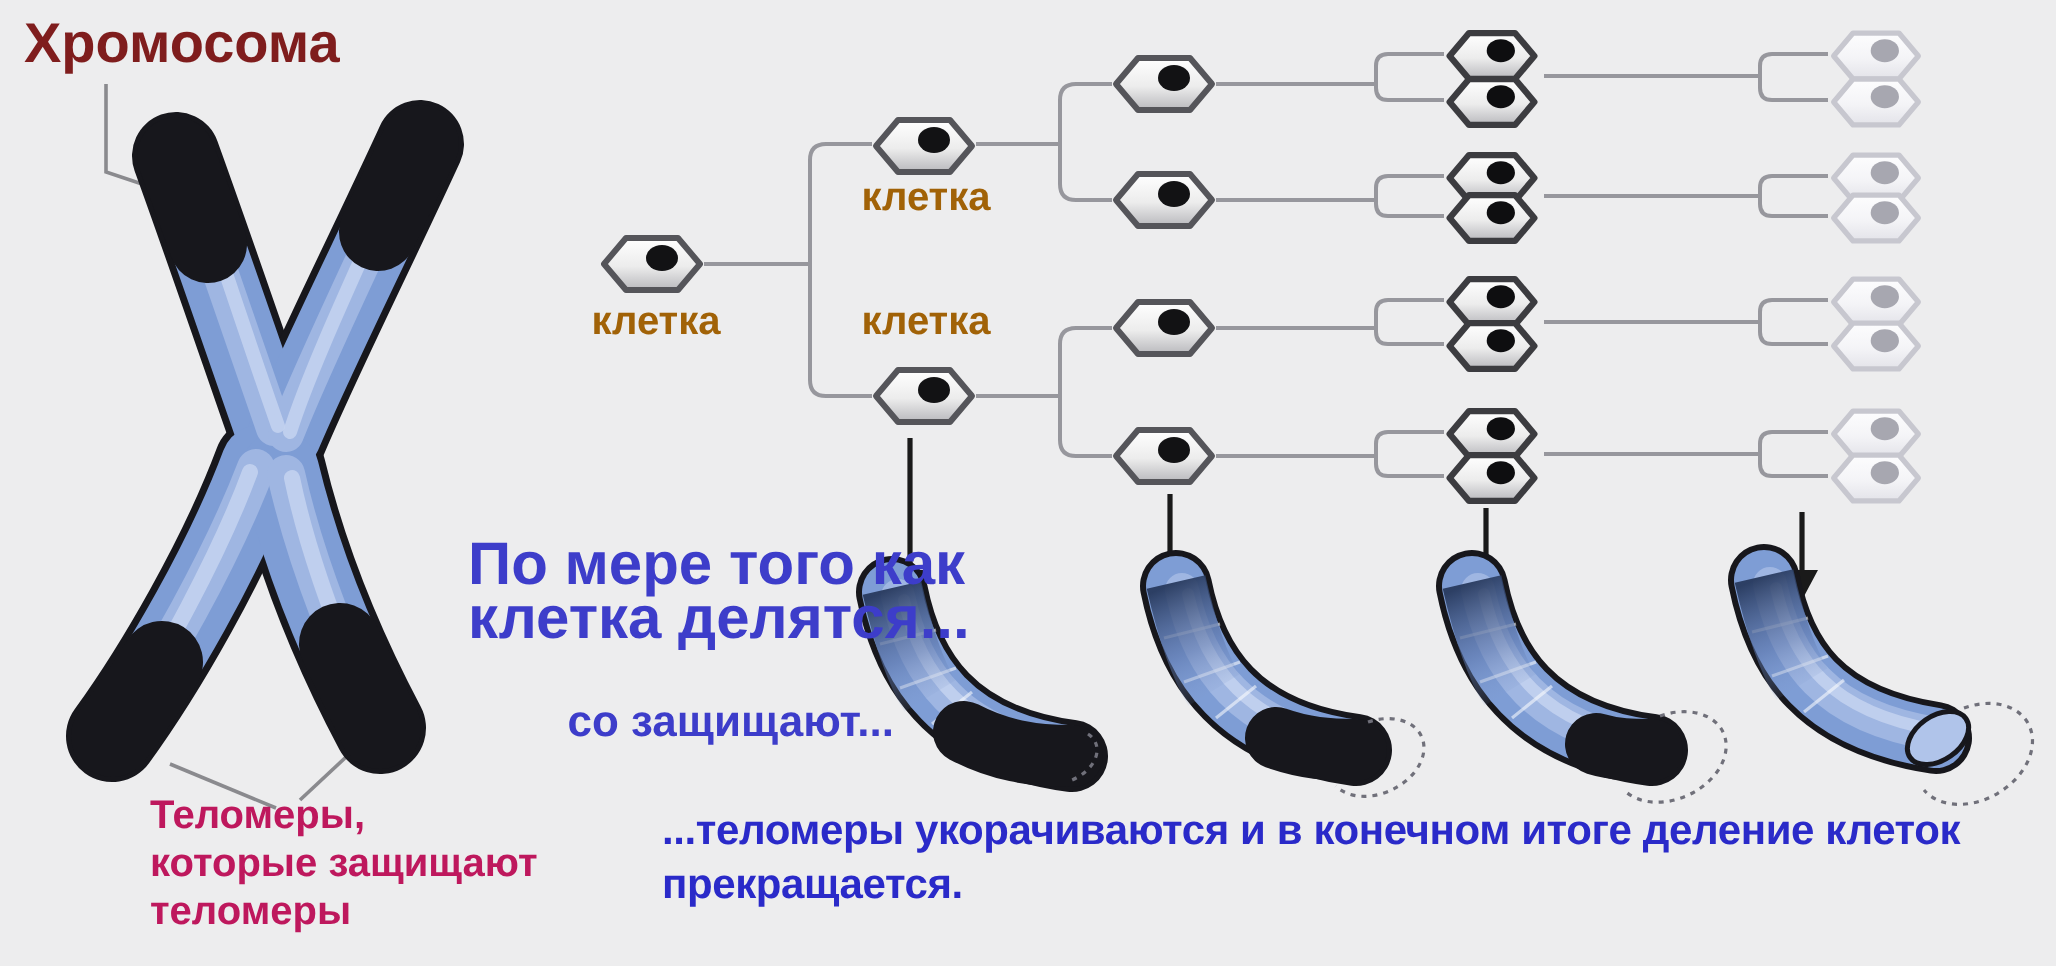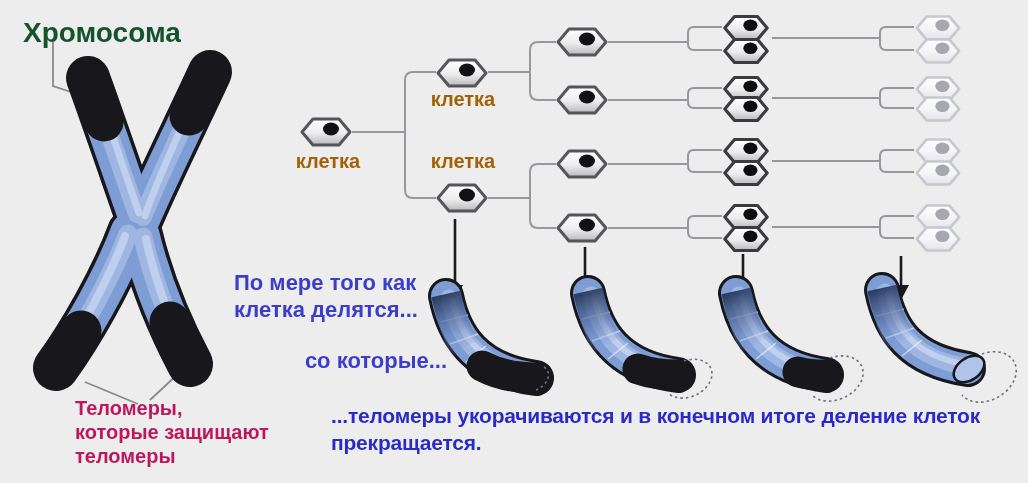--- a/index.html
+++ b/index.html
@@ -12,33 +12,33 @@
     --text-black:#111111;
   }
   html,body{margin:0;padding:0;}
   .stage{
     position:relative;width:1028px;height:483px;background:var(--background);
     overflow:hidden;font-family:"Liberation Sans",sans-serif;color:var(--text-black);
   }
   .abs{position:absolute;}
   svg{overflow:visible;display:block;}
   .title{
-    position:absolute;left:8px;top:2px;margin:15px;
-    font-size:28px;font-weight:bold;color:#14532d;letter-spacing:0;
+    position:absolute;left:8px;top:2px;margin:4px;
+    font-size:28px;font-weight:bold;color:#7f1d1d;letter-spacing:0;
   }
   .tel-caption{
     position:absolute;left:75px;top:396px;
     font-size:20px;font-weight:bold;line-height:24px;color:#be185d;
   }
   .cell-label{
     position:absolute;width:78px;text-align:center;
     font-size:20px;font-weight:bold;color:#a16207;
   }
   .cap{position:absolute;font-weight:bold;color:var(--caption-blue);}
-  .capA{left:234px;top:269px;font-size:22px;line-height:27px;}
+  .capA{left:234px;top:269px;font-size:30px;line-height:27px;}
   .capB{left:205px;top:348px;width:242px;text-align:right;font-size:22px;}
   .capC{left:331px;top:402px;width:692px;font-size:21px;line-height:27px;color:var(--ending-blue);letter-spacing:-0.2px;}
   .cell{position:absolute;}
   .overlay-lines path{fill:none;stroke:var(--connector-gray);stroke-width:2;stroke-linejoin:round;}
   .overlay-arrows line{stroke:#1a1a1a;stroke-width:2.6;}
   .overlay-arrows polygon{fill:#1a1a1a;}
   .band-outline{fill:none;stroke:var(--telomere-black);stroke-linecap:round;}
   .band-fill{fill:none;stroke:var(--chromosome-blue);stroke-linecap:round;}
   .band-mid{fill:none;stroke:#9fb6e2;stroke-linecap:round;}
   .band-inner{fill:none;stroke:#c9d7f1;stroke-linecap:round;opacity:.75;}
@@ -294,19 +294,19 @@
       <line class="band-tick" x1="42" y1="74" x2="62" y2="58"></line>
     <path class="band-fadetop" stroke-width="30" d="M22,6 C27,28 33,47 41,60"></path>
     <ellipse cx="109" cy="87" rx="17" ry="11" transform="rotate(-35 109 87)" fill="#b0c4ea" stroke="#17171c" stroke-width="2.5"></ellipse>
     <path class="dash-loop" d="M122,72 A31,23 -30 1 1 102,113"></path>
   </svg>
 
   <div class="cap capA">
     <div>По мере того как</div>
     <div>клетка делятся...</div>
   </div>
-  <div class="cap capB">со которые...</div>
+  <div class="cap capB">со защищают...</div>
   <div class="cap capC">
     <div>...теломеры укорачиваются и в конечном итоге деление клеток</div>
     <div>прекращается.</div>
   </div>
 
 </div>
 
 </body></html>

